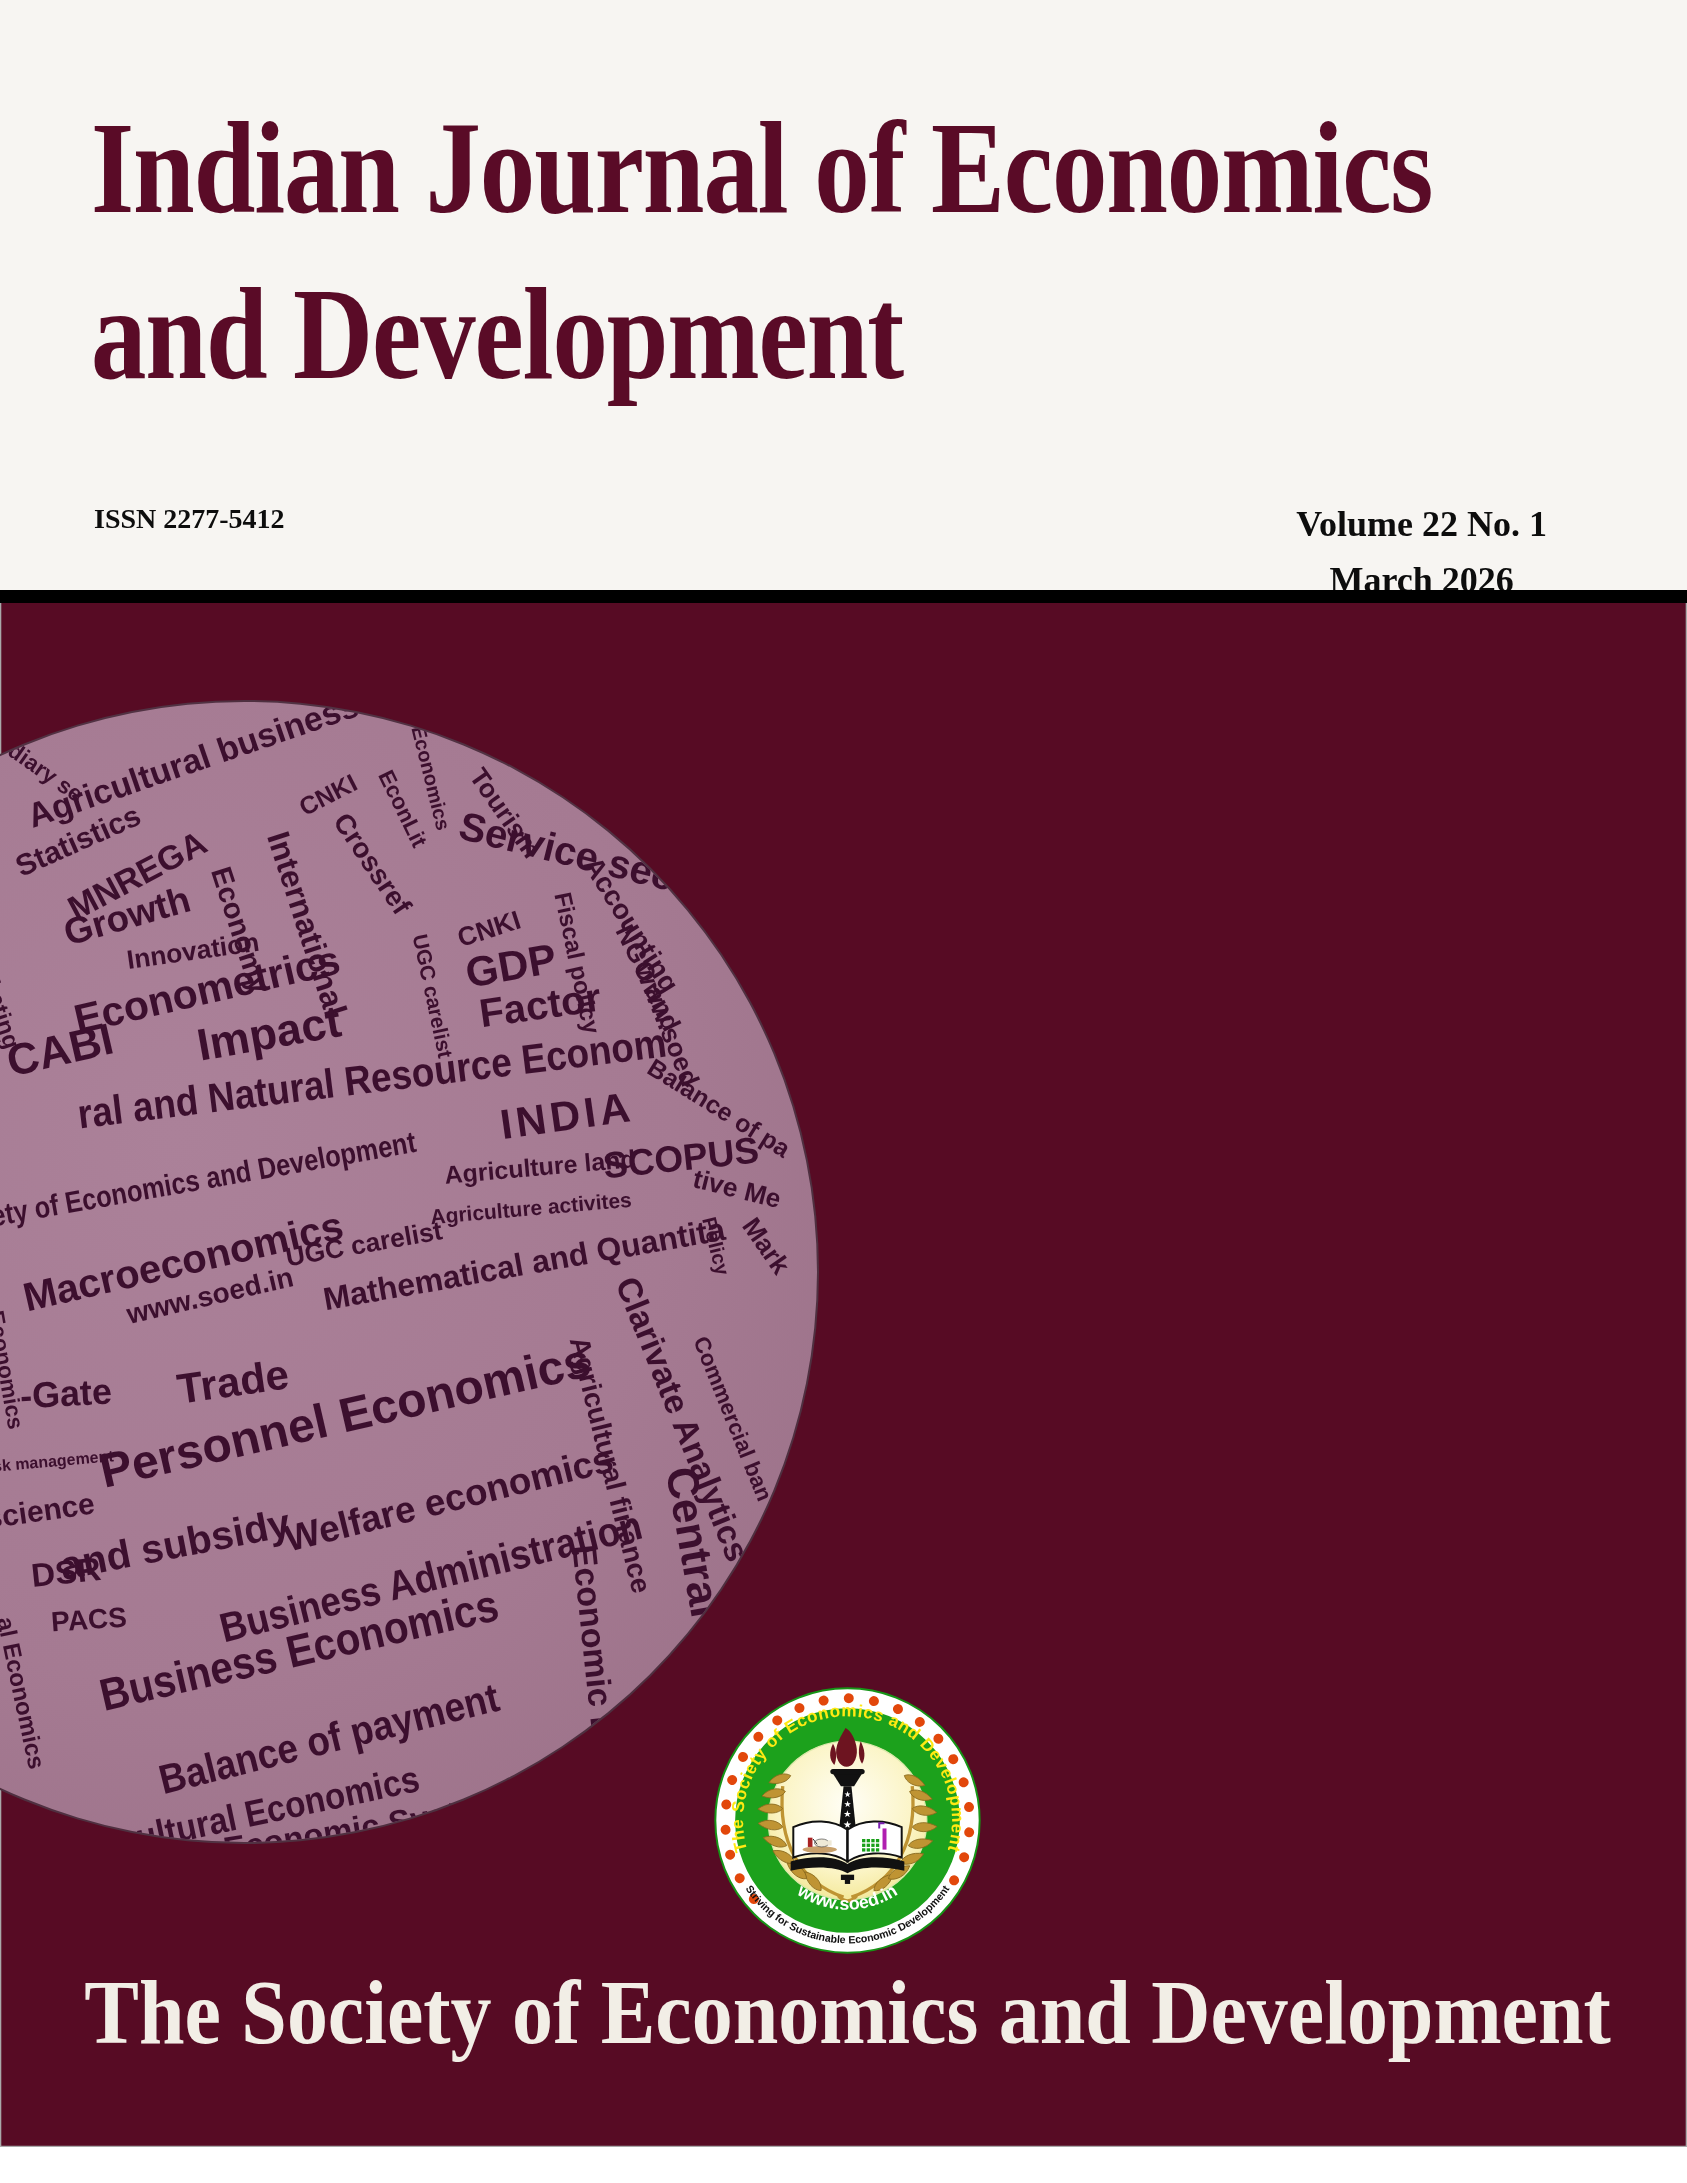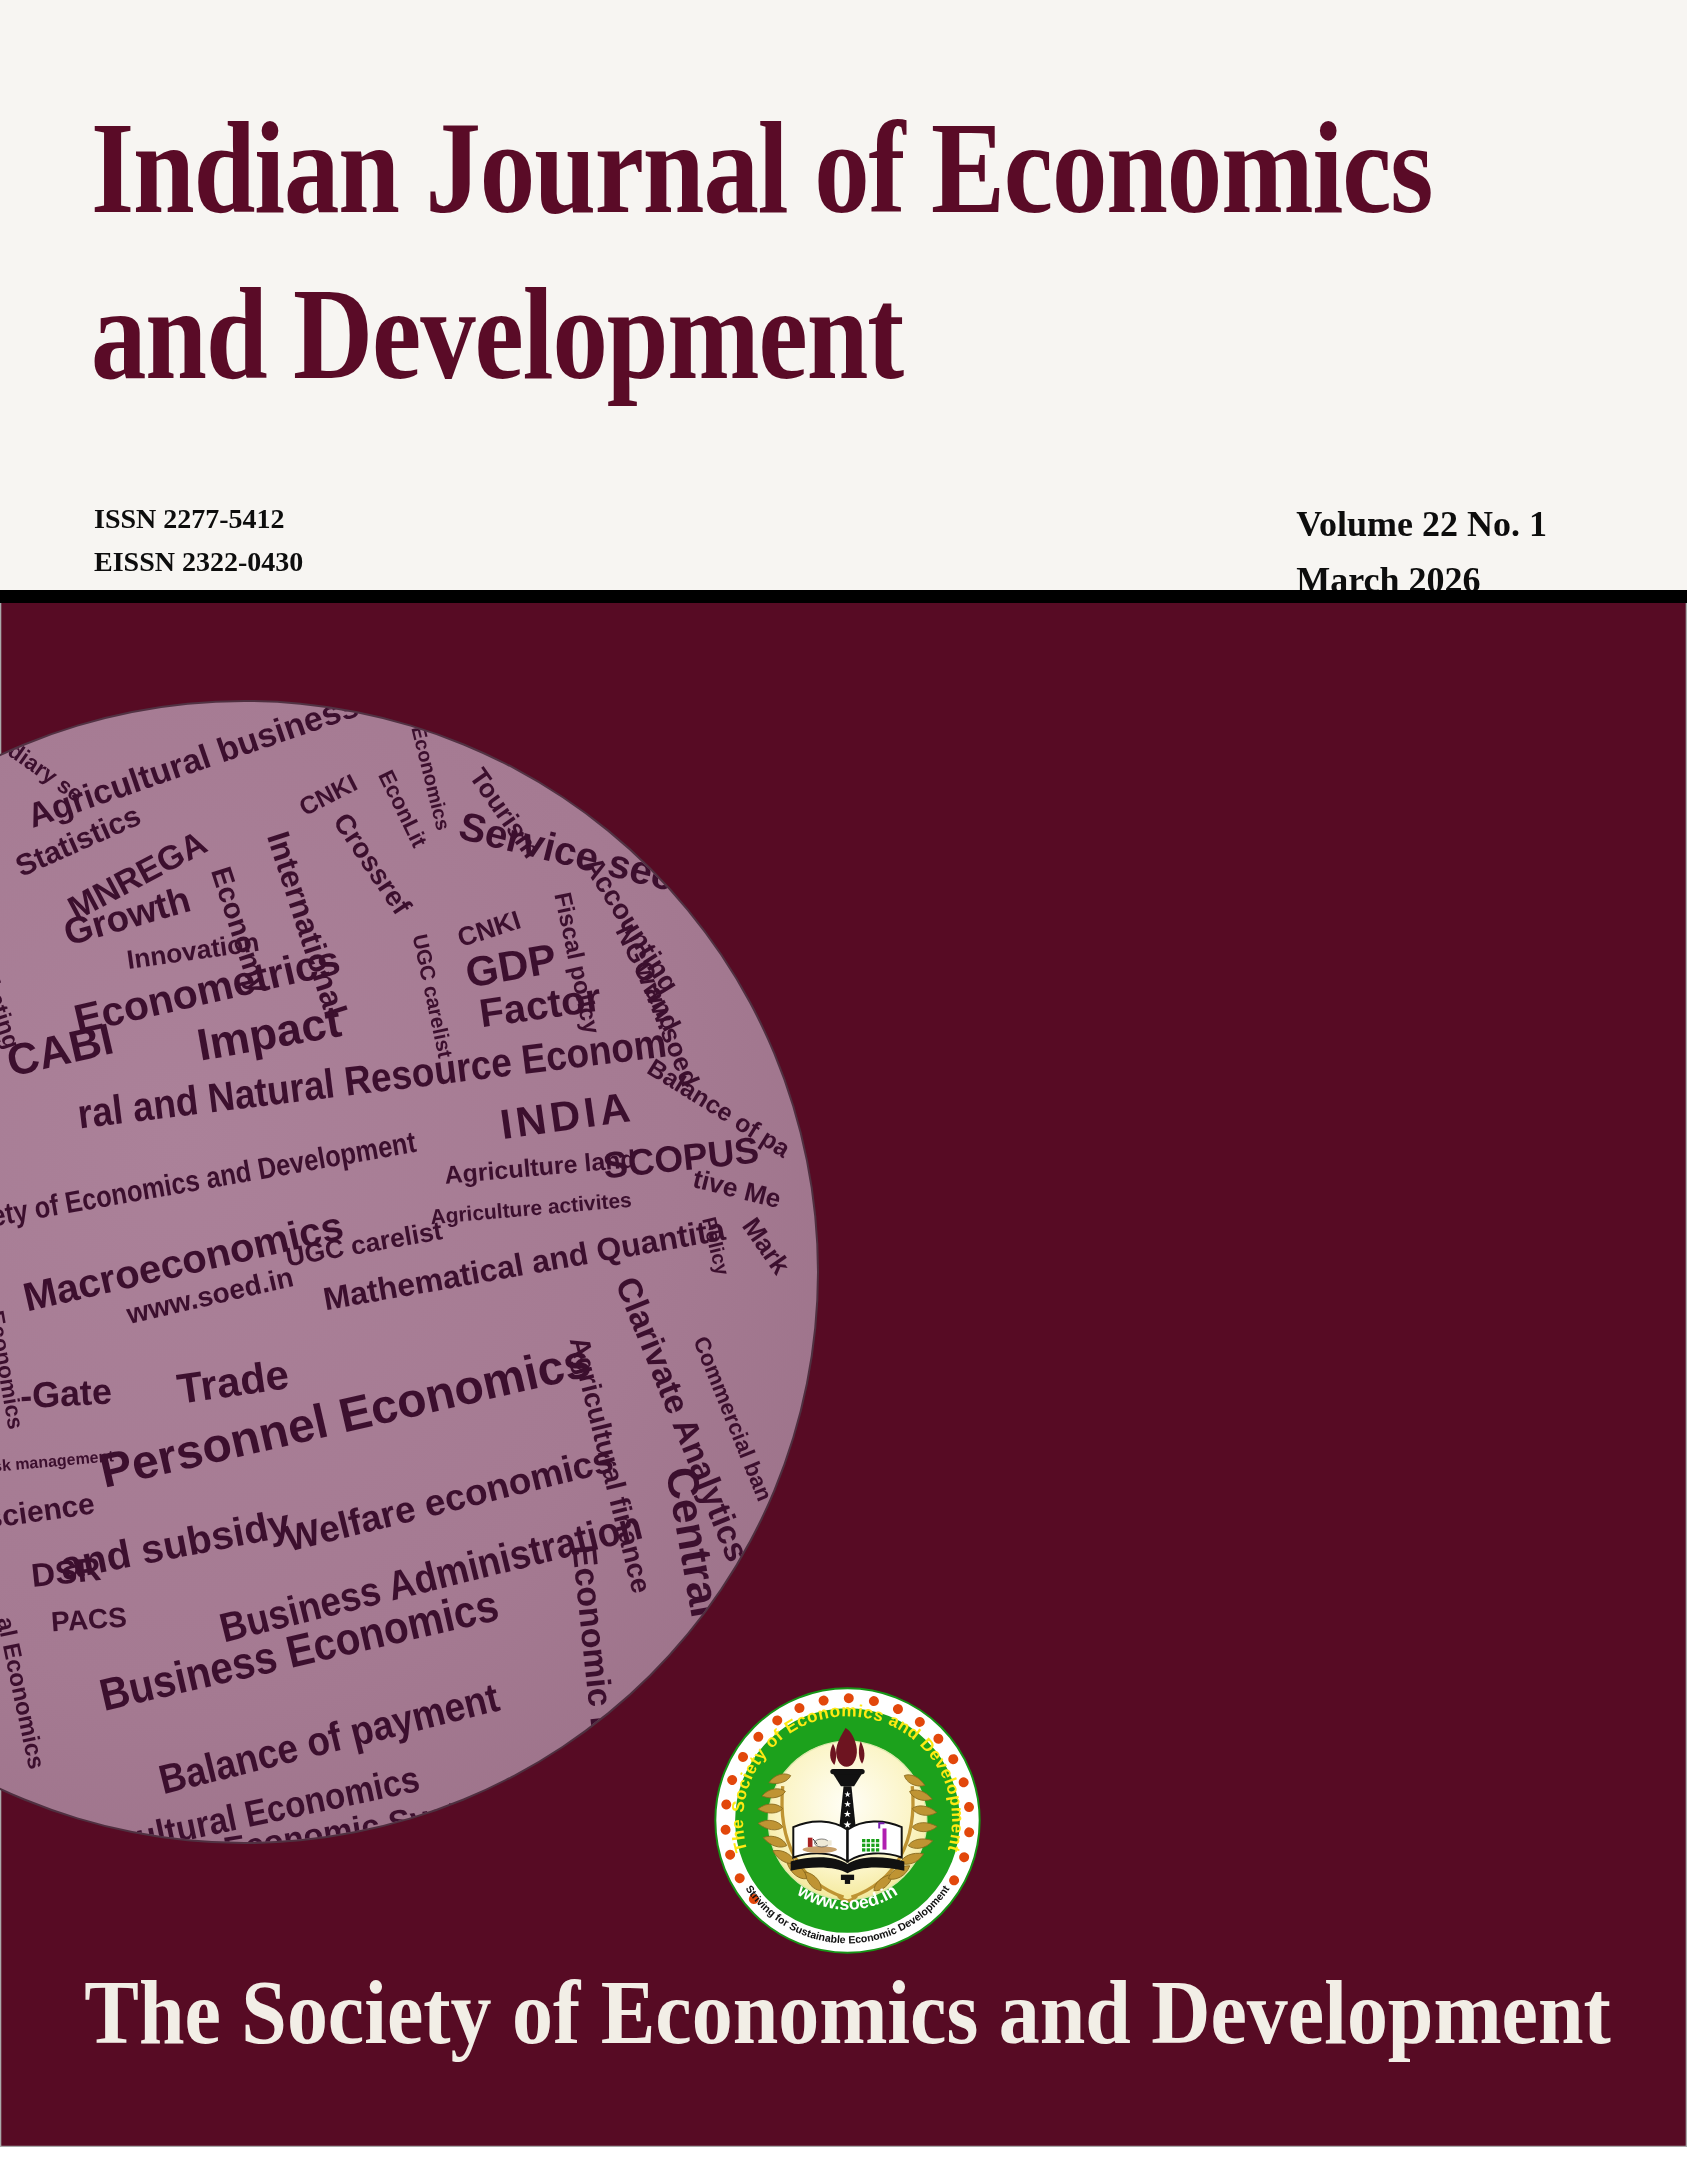--- a/index.html
+++ b/index.html
@@ -5,21 +5,21 @@
   html,body{margin:0;padding:0;}
   .page{position:relative;width:1687px;height:2147px;background:#570b24;overflow:hidden;
         font-family:"Liberation Serif",serif;box-shadow:inset 0 0 0 1.3px #a9a9a9;}
   
   .masthead{position:absolute;top:0;left:0;width:1687px;height:590px;background:#f7f5f2;}
   .title{position:absolute;top:85px;left:91px;margin:0;color:#5a0b27;font-weight:700;
          font-size:132px;line-height:1.26;letter-spacing:-1.3px;
          transform:scaleX(0.84);transform-origin:left top;white-space:nowrap;}
   .title span{display:block;}
   .issn{position:absolute;left:94px;top:497px;font-size:28px;font-weight:700;color:#0d0d0d;line-height:1.55;}
-  .vol{position:absolute;right:140px;top:497px;font-size:36px;font-weight:700;color:#0d0d0d;line-height:1.55;text-align:left;}
+  .vol{position:absolute;right:140px;top:497px;font-size:36px;font-weight:700;color:#0d0d0d;line-height:1.55;text-align:center;}
   
   .sep{position:absolute;top:590px;left:0;width:1687px;height:13.2px;background:#000;}
   
   .cover-body{position:absolute;top:603px;left:0;width:1687px;height:1580px;overflow:hidden;}
   
   .sphere{position:absolute;left:-331px;top:97px;width:1150px;height:1144px;border-radius:50%;
           box-sizing:border-box;border:2px solid rgba(25,2,14,.6);overflow:hidden;
           background:radial-gradient(ellipse at 44% 38%, #ae849b 0%, #ab8199 0%, #a57a92 55%, #9c7289 85%, #936983 100%);}
   .cw{position:absolute;white-space:nowrap;color:#3c0f2e;font-family:"Liberation Sans",sans-serif;
       font-weight:700;line-height:1;}
@@ -37,21 +37,20 @@
 
 <div class="page">
 
   <header class="masthead">
     <h1 class="title">
       <span>Indian Journal of Economics</span>
       <span>and Development</span>
     </h1>
     <div class="issn">
       <div>ISSN 2277-5412</div>
-      <div>EISSN 2322-0430</div>
     </div>
     <div class="vol">
       <div>Volume 22 No. 1</div>
       <div>March 2026</div>
     </div>
   </header>
 
   <div class="sep"></div>
 
   <section class="cover-body">

